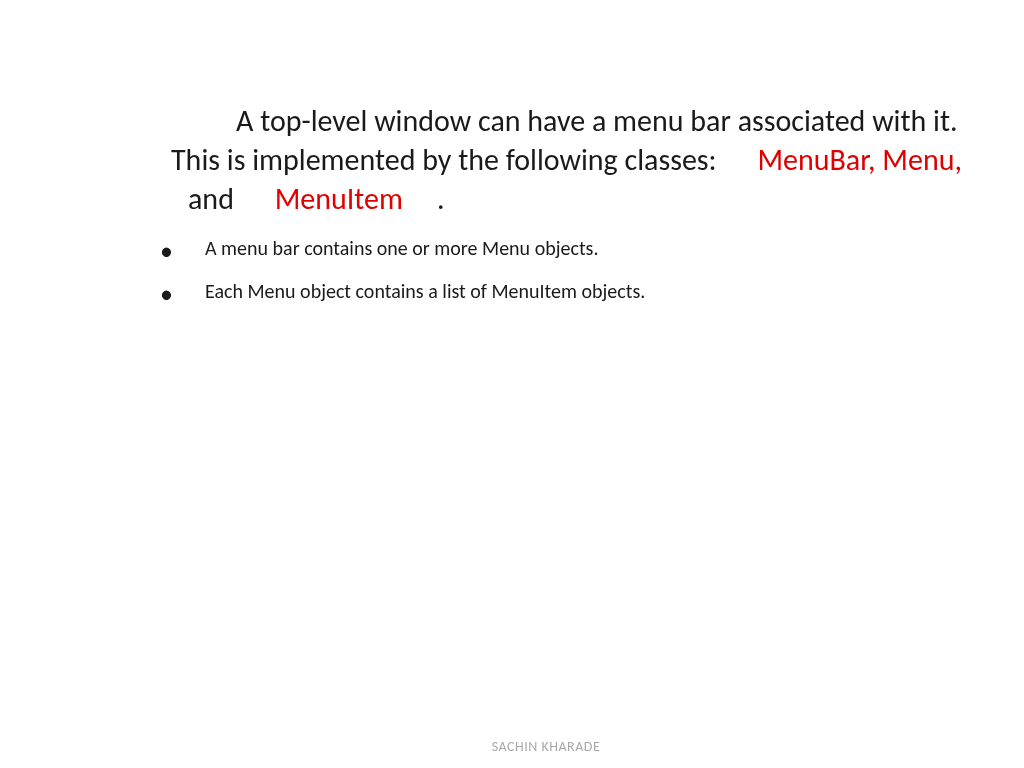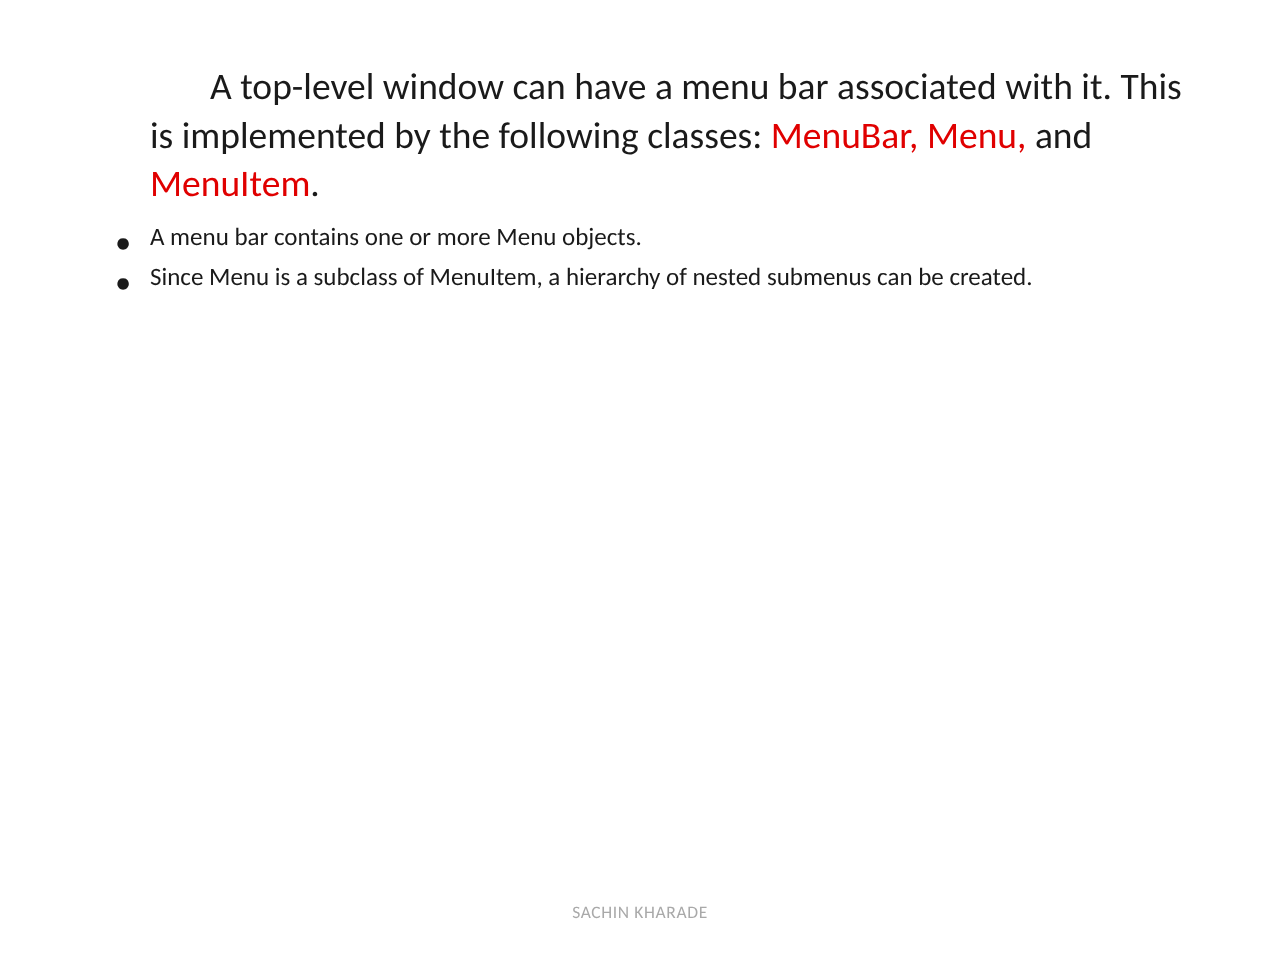--- a/index.html
+++ b/index.html
@@ -1,16 +1,16 @@
 <!DOCTYPE html>
 <html><head>
   <meta charset="utf-8">
   <style>
     * {
-      margin: 0;
+      margin: 17px;
       padding: 0;
       box-sizing: border-box;
     }
     body {
       width: 1024px;
       height: 768px;
       background: #ffffff;
       font-family: Calibri, Arial, sans-serif;
       padding: 50px 60px 20px 60px;
       position: relative;
@@ -59,16 +59,16 @@
   </style>
 </head>
 <body>
 
 <div class="intro">
   <span>A top-level window can have a menu bar associated with it. This is implemented by the following classes: </span><span class="highlight">MenuBar, Menu,</span><span> and </span><span class="highlight">MenuItem</span><span>.</span>
 </div>
 
 <ul>
   <li><span>A menu bar contains one or more Menu objects.</span></li>
-  <li><span>Since Menu is a subclass of MenuItem, a hierarchy of nested submenus can be created.</span></li>
+  <li><span>Each Menu object contains a list of MenuItem objects.</span></li>
 </ul>
 
 <div class="footer">SACHIN KHARADE</div>
 
 </body></html>

